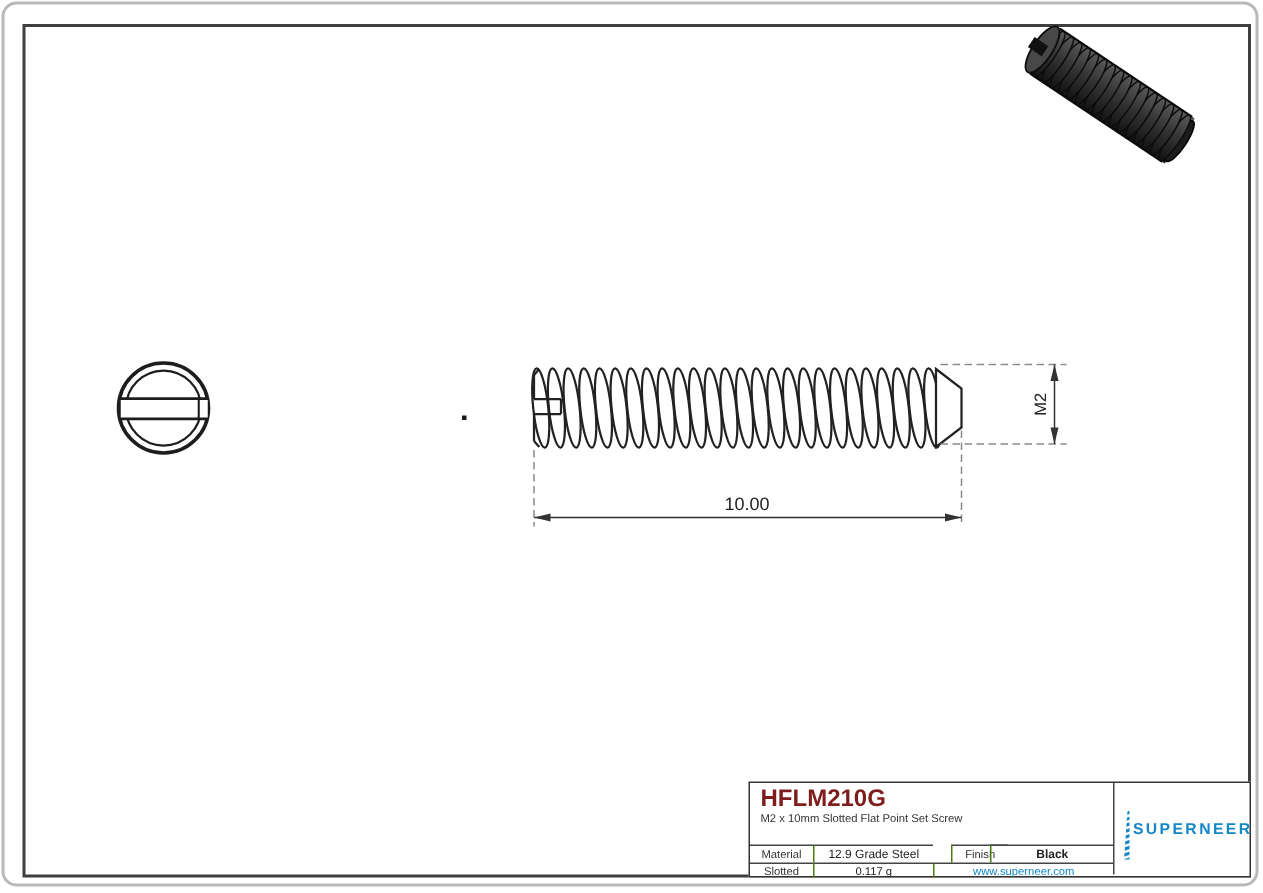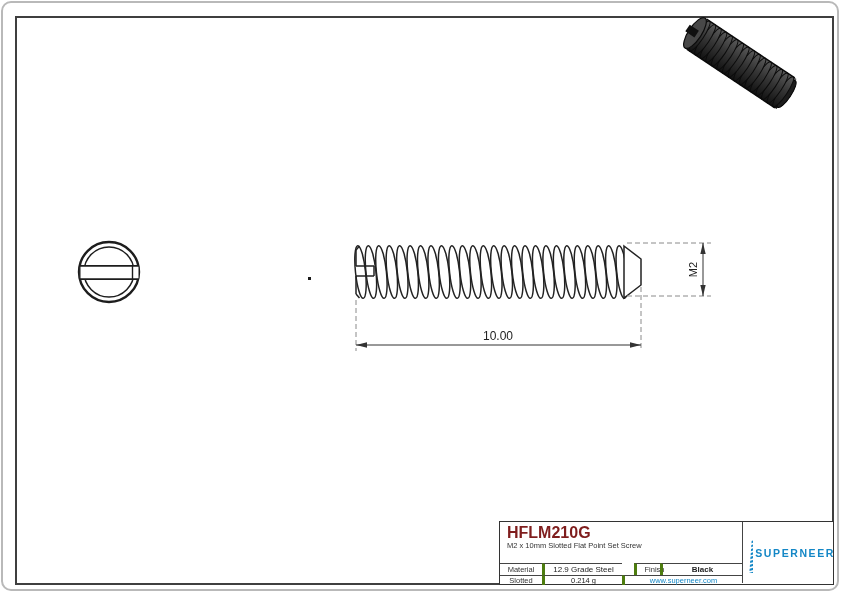--- a/index.html
+++ b/index.html
@@ -7,21 +7,21 @@
   .sheet{position:relative;width:838px;height:590px;margin:1px;border:2px solid #b9b9b9;border-radius:10px;background:#fff;overflow:hidden;box-sizing:border-box;}
   .frame{position:absolute;left:12px;top:13px;width:819px;height:569px;border:2px solid #3f3f3f;box-sizing:border-box;background:#fff;}
   .svg-abs{position:absolute;}
   .ref-dot{position:absolute;left:305px;top:274px;width:3px;height:3px;background:#1a1a1a;}
   .email{position:absolute;left:104px;top:549px;font-size:18px;color:#111;letter-spacing:0.5px;}
   
   .tb{position:absolute;left:496px;top:518px;width:335px;height:64px;border:1.5px solid #333;box-sizing:border-box;background:#fff;}
   .tb-header{position:absolute;left:0;top:0;width:242px;height:41px;padding:2px 0 0 7px;box-sizing:border-box;}
   .tb-title{font-size:16px;font-weight:bold;color:#7f1d1d;line-height:17px;}
   .tb-desc{font-size:7.5px;color:#333;line-height:9px;}
-  .tb-cell{position:absolute;display:flex;align-items:center;justify-content:center;box-sizing:border-box;border-top:1px solid #444;border-left:3px solid #4d7c0f;font-size:8px;color:#222;overflow:hidden;white-space:nowrap;}
+  .tb-cell{position:absolute;display:flex;align-items:center;justify-content:center;box-sizing:border-box;border-top:1px solid #444;border-left:1px solid #4d7c0f;font-size:8px;color:#222;overflow:hidden;white-space:nowrap;}
   .tb-cell.first{border-left:none;}
   .tb-label{font-size:7.5px;color:#333;}
   .tb-link{color:#1487C6;font-size:7.5px;}
   .tb-logo{position:absolute;left:242px;top:0;width:93px;height:61px;border-left:1px solid #444;box-sizing:border-box;display:flex;flex-direction:row;align-items:center;justify-content:center;gap:2px;}
   .brand-text{font-size:10.5px;font-weight:bold;color:#1487C6;letter-spacing:1.6px;}
   text{font-family:"Liberation Sans", sans-serif;}
 </style>
 </head>
 <body>
 
@@ -146,21 +146,21 @@
       <div class="tb-title">HFLM210G</div>
       <div class="tb-desc">M2 x 10mm Slotted Flat Point Set Screw</div>
     </div>
 
     <div class="tb-cell first tb-label" style="left:0;top:41px;width:42px;height:11.5px;">Material</div>
     <div class="tb-cell" style="left:42px;top:41px;width:80px;height:11.5px;">12.9 Grade Steel</div>
     <div class="tb-cell tb-label" style="left:122px;top:41px;width:38px;height:11.5px;margin-left:12px;">Finish</div>
     <div class="tb-cell" style="left:160px;top:41px;width:82px;height:11.5px;font-weight:bold;">Black</div>
 
     <div class="tb-cell first tb-label" style="left:0;top:52.5px;width:42px;height:10.5px;">Slotted</div>
-    <div class="tb-cell" style="left:42px;top:52.5px;width:80px;height:10.5px;font-size:7.5px;">0.214 g</div>
+    <div class="tb-cell" style="left:42px;top:52.5px;width:80px;height:10.5px;font-size:7.5px;">0.117 g</div>
     <div class="tb-cell tb-link" style="left:122px;top:52.5px;width:120px;height:10.5px;">www.superneer.com</div>
 
     <div class="tb-logo">
       <svg width="34" height="40">
         <g transform="translate(17,21) rotate(-18) skewX(-22)">
           <g>
               <rect x="-10" y="-15" width="20" height="2.1" fill="#1487C6"></rect>
               <rect x="-10" y="-11.3" width="20" height="2.1" fill="#1487C6"></rect>
               <rect x="-10" y="-7.6" width="20" height="2.1" fill="#1487C6"></rect>
               <rect x="-10" y="-3.8999999999999986" width="20" height="2.1" fill="#1487C6"></rect>

